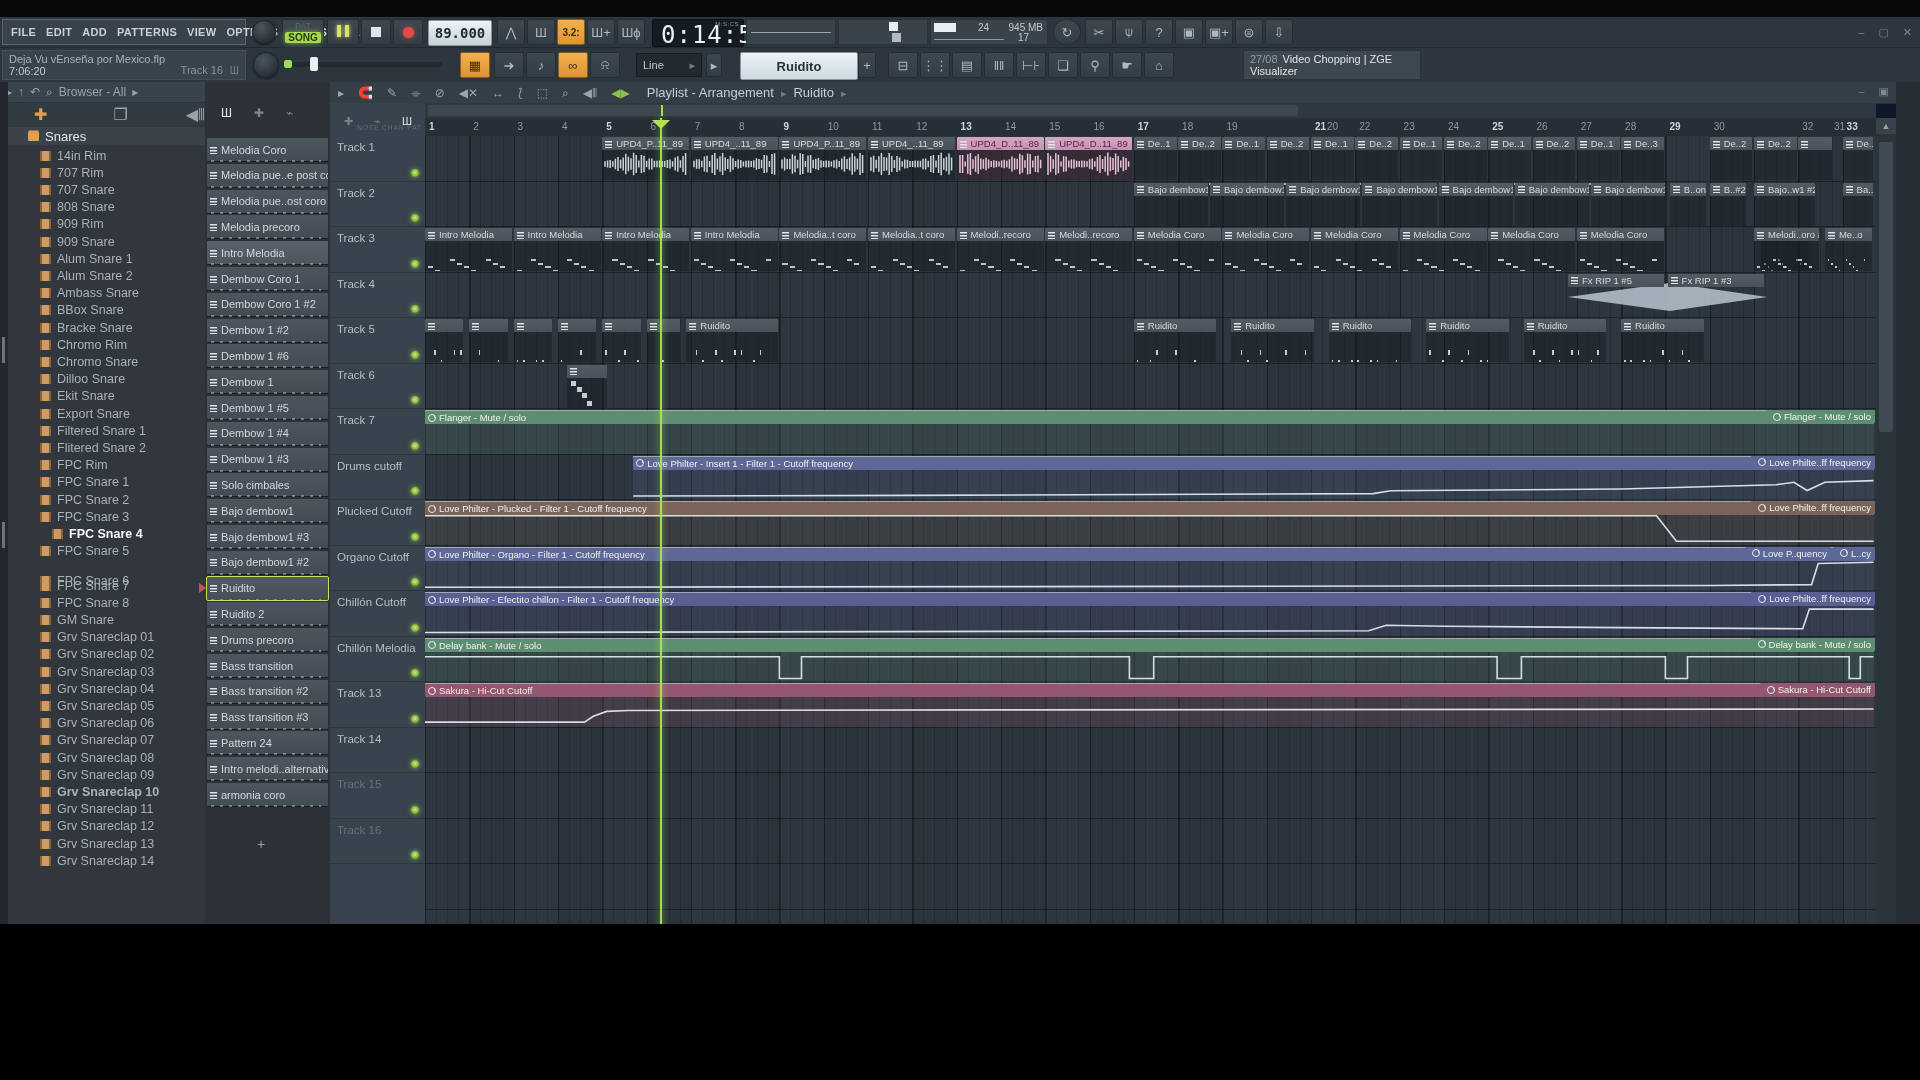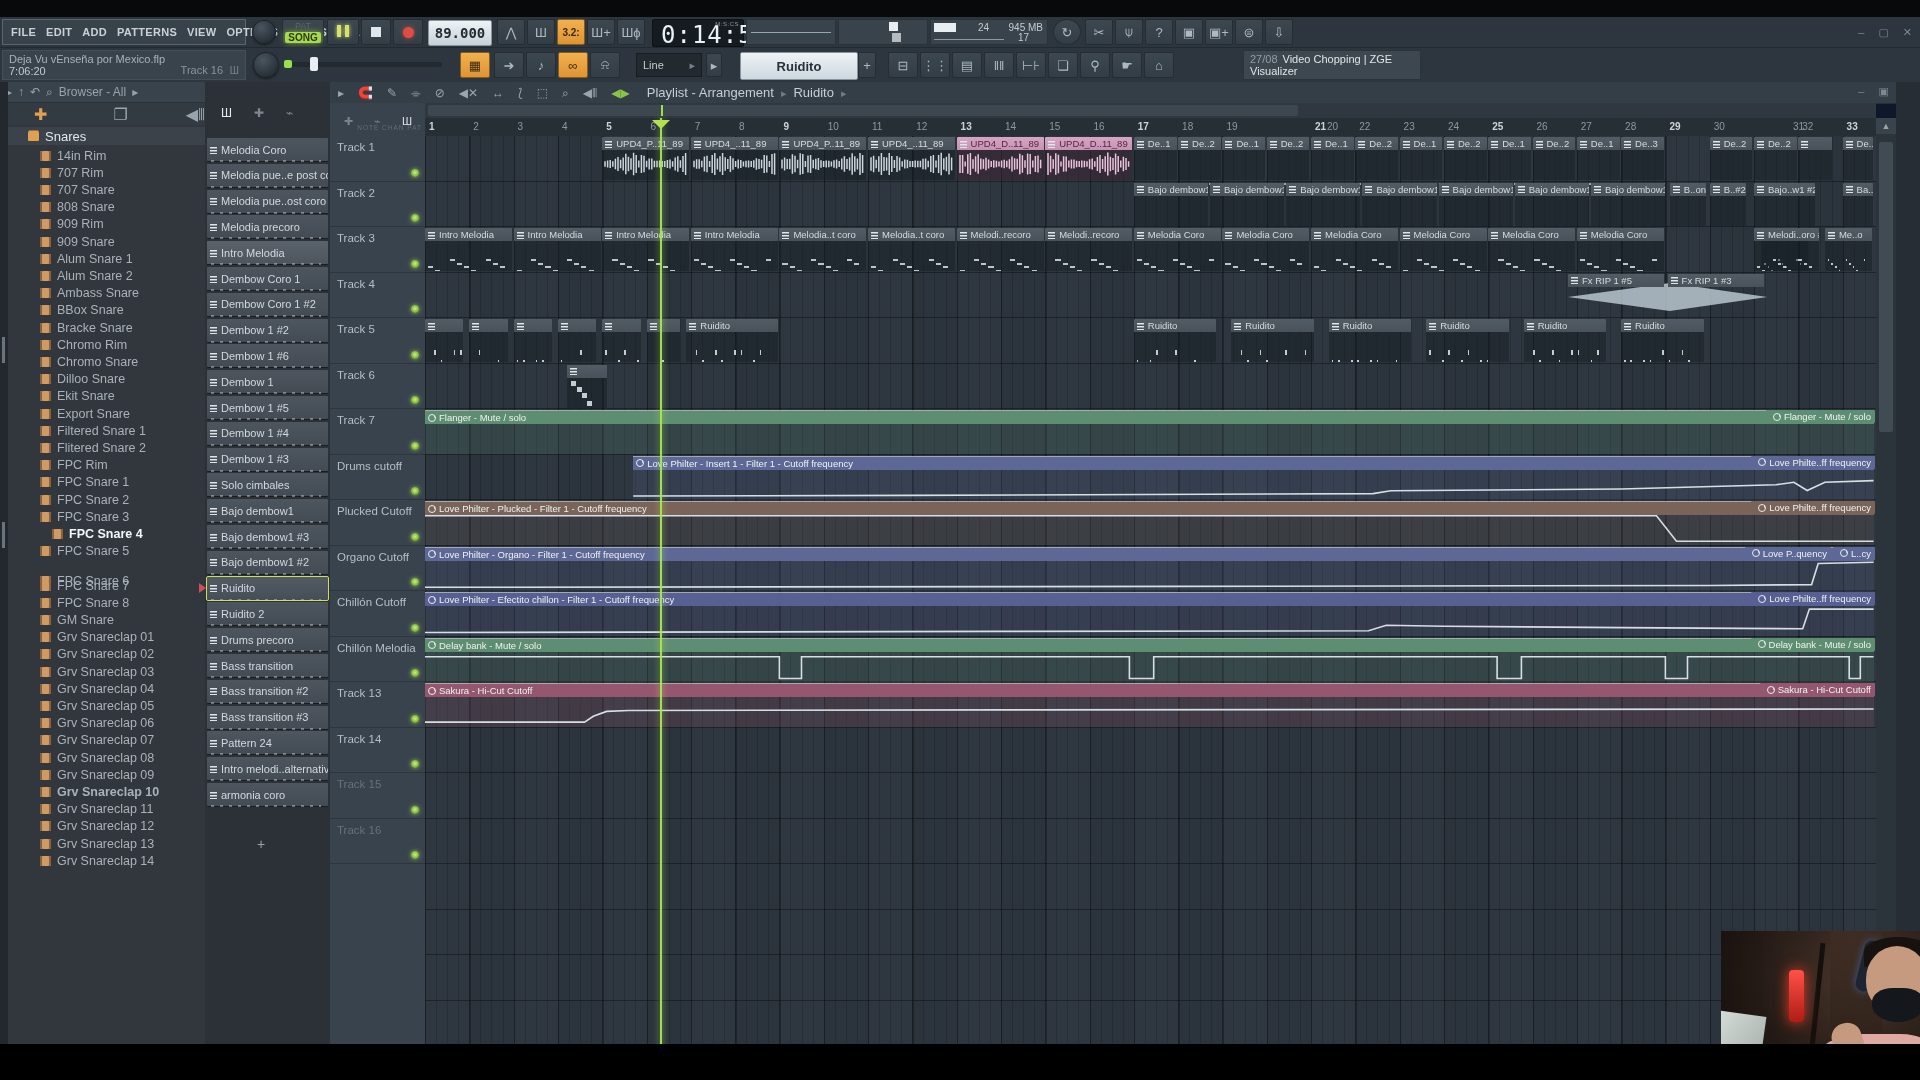--- a/index.html
+++ b/index.html
@@ -1,17 +1,17 @@
 <!DOCTYPE html>
 <html><head>
 <meta charset="utf-8">
 <style>
   html,body{margin:0;padding:0;background:#000;width:1920px;height:1080px;overflow:hidden;
     font-family:"Liberation Sans",sans-serif;-webkit-font-smoothing:antialiased;}
-  .screen{position:relative;width:1920px;height:1044px;background:#0f172a;overflow:hidden;}
+  .screen{position:relative;width:1920px;height:924px;background:#0f172a;overflow:hidden;}
   .abs{position:absolute;}
   
   .topblack{left:0;top:0;width:1920px;height:17px;background:#07090b;}
   .row1{left:0;top:17px;width:1920px;height:30px;background:#2d363e;border-bottom:1px solid #222a31;}
   .row2{left:0;top:48px;width:1920px;height:34px;background:#2d363e;border-bottom:1px solid #20272d;}
   .menubox{left:2px;top:2px;width:244px;height:26px;background:#38424b;border:1px solid #59646d;
     display:flex;align-items:center;gap:10px;padding:0 8px;box-sizing:border-box;}
   .menubox span{font-size:11px;font-weight:bold;color:#c9d1d7;letter-spacing:.3px;}
   .projbox{left:2px;top:2px;width:244px;height:30px;background:#39434c;border:1px solid #454f58;
     box-sizing:border-box;padding:2px 6px;}
@@ -661,21 +661,21 @@
       <span class="rn b" style="left: 890px;">21</span>
       <span class="rn" style="left: 934.3px;">22</span>
       <span class="rn" style="left: 978.6px;">23</span>
       <span class="rn" style="left: 1022.9px;">24</span>
       <span class="rn b" style="left: 1067.2px;">25</span>
       <span class="rn" style="left: 1111.5px;">26</span>
       <span class="rn" style="left: 1155.8px;">27</span>
       <span class="rn" style="left: 1200.1px;">28</span>
       <span class="rn b" style="left: 1244.4px;">29</span>
       <span class="rn" style="left: 1288.7px;">30</span>
-      <span class="rn" style="left: 1368px;">31</span>
+      <span class="rn" style="left: 1409px;">31</span>
       <span class="rn" style="left: 1377.3px;">32</span>
       <span class="rn b" style="left: 1421.6px;">33</span>
     </div>
   <div class="abs rmini">NOTE CHAN PAT</div>
   <div class="abs theads" id="theads">
       <div class="thead" style="top: 0px; text-align: right;">
         <span>Track 1</span>
         <i class="led"></i>
       </div>
       <div class="thead" style="top: 45.5px;">

